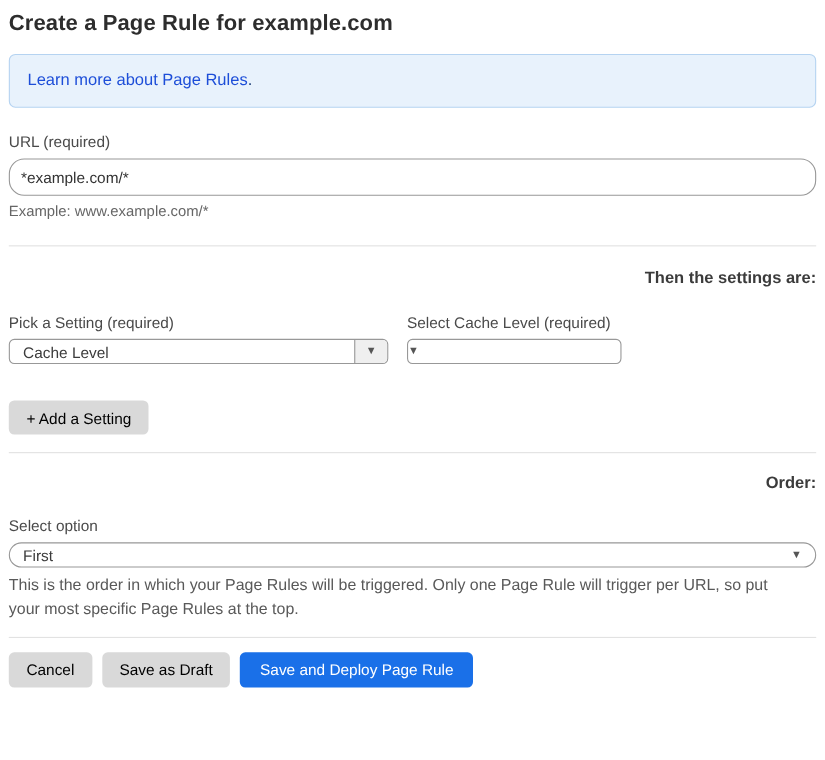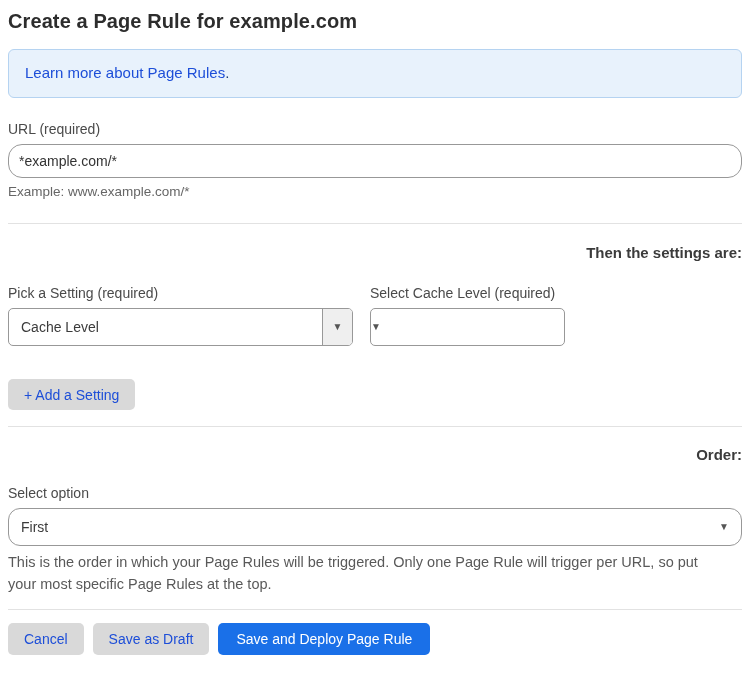--- a/index.html
+++ b/index.html
@@ -67,21 +67,21 @@
     color: #3b3b3b;
     margin-top: 20px;
     text-align: right;
   }
   .settings-row { display: flex; }
   .settings-col-1 { width: 345px; margin-right: 17px; }
   .settings-col-2 { width: 195px; }
   .select-control {
     display: flex;
     align-items: center;
-    height: 38px;
+    height: 23px;
     margin-top: 7px;
     border: 1px solid #989898;
     border-radius: 5px;
     background: #ffffff;
     font-size: 14px;
     color: #3b3b3b;
     cursor: pointer;
     overflow: hidden;
   }
   .select-value { flex: 1; padding-left: 12px; }
@@ -105,21 +105,21 @@
   .btn {
     display: inline-block;
     border: none;
     border-radius: 5px;
     font-family: "Liberation Sans", sans-serif;
     font-size: 14px;
     height: 32px;
     padding: 0 16px;
     cursor: pointer;
   }
-  .btn-gray { background: #d9d9d9; color: #1d4ed8; }
+  .btn-gray { background: #d9d9d9; color: #000000; }
   .btn-blue { background: #1a70e8; color: #ffffff; padding: 0 18px; }
   .add-setting-btn { margin-top: 33px; height: 31px; }
   .order-divider { margin-top: 16px; }
   .order-heading { margin-top: 19px; }
   .order-select { border-radius: 12px; }
   .order-help {
     margin-top: 5px;
     font-size: 14.5px;
     line-height: 22px;
     color: #595959;

